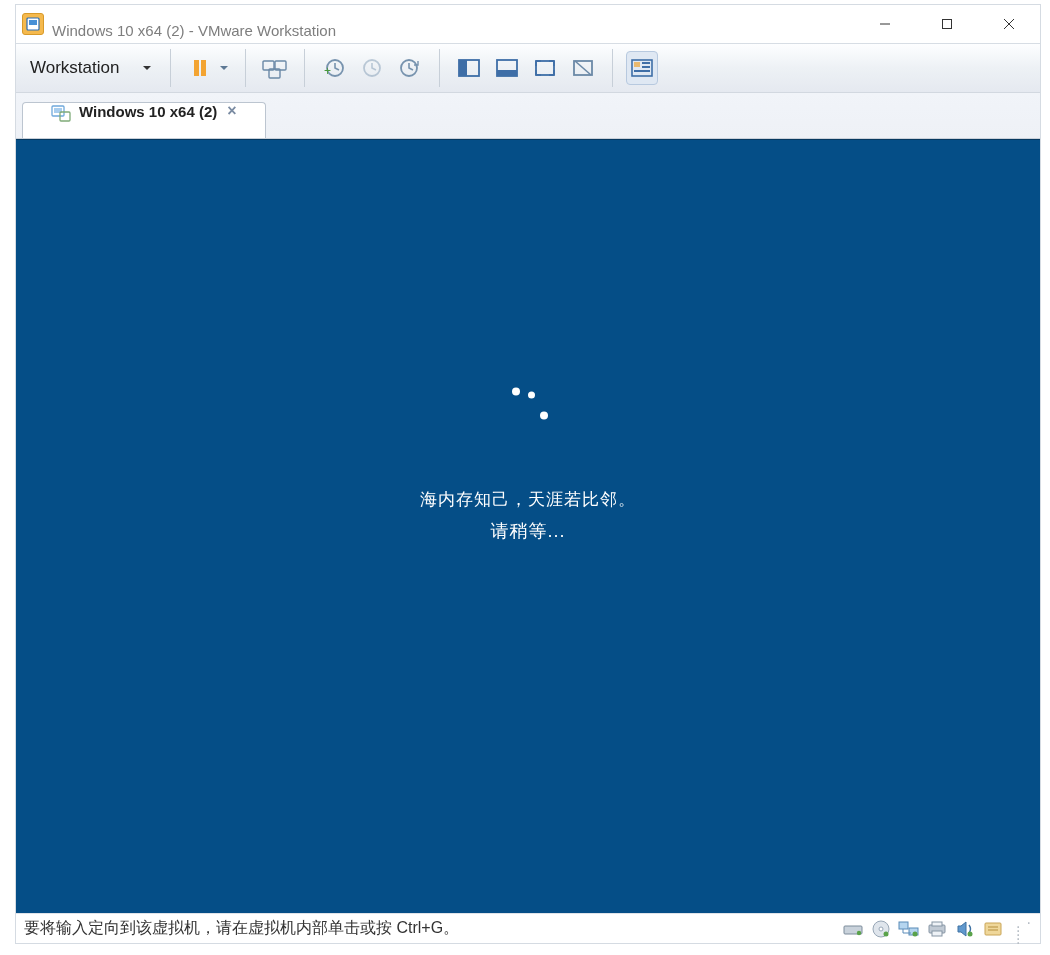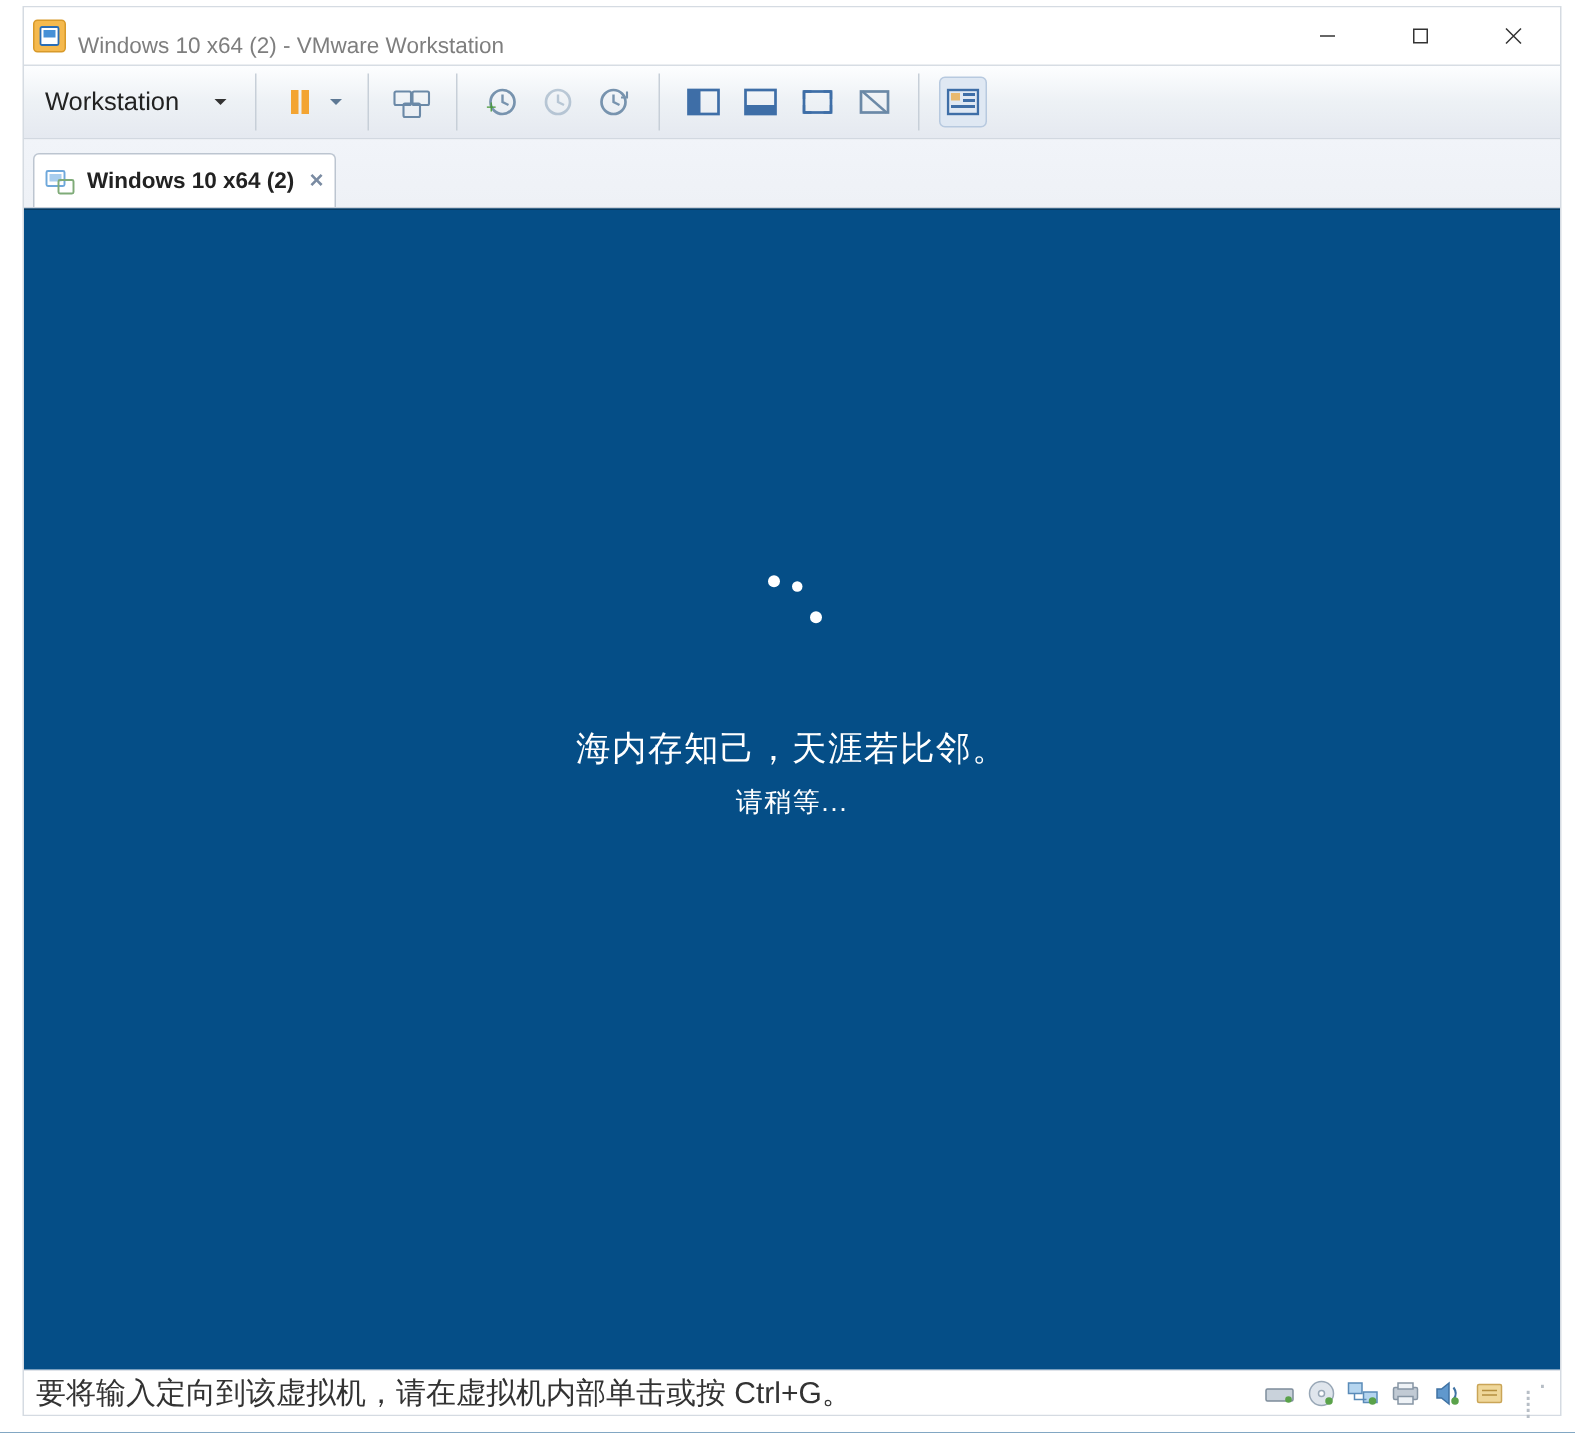--- a/index.html
+++ b/index.html
@@ -98,22 +98,22 @@
       border-bottom: 1px solid #c9d0d9;
       display:flex; align-items:flex-end;
       padding-left: 6px;
     }
     .tab {
       height: 36px;
       background: #fff;
       border: 1px solid #bcc5d0;
       border-bottom: none;
       border-radius: 4px 4px 0 0;
-      display:flex; align-items:center;
-      padding: 0 7px;
+      display:flex; 
+      padding: 0 28px;
       font-size: 15px;
       font-weight: 700;
       color:#222;
     }
     .tab-icon {
       width: 20px; height: 20px;
       margin-right: 8px;
       display:flex;align-items:center;justify-content:center;
     }
     .tab-close {
@@ -145,36 +145,36 @@
     .spinner .dot {
       position:absolute;
       width: 8px; height: 8px;
       background:#fff;
       border-radius:50%;
     }
     .spinner .d1{ left: 14px; top: 0; }
     .spinner .d2{ left: 30px; top: 4px; width:7px;height:7px;}
     .spinner .d3{ left: 42px; top: 24px; width:8px;height:8px;}
     .loading-line1 {
-      font-size: 23px;
+      font-size: 17px;
       letter-spacing: 1px;
       margin-bottom: 8px;
     }
     .loading-line2 {
       font-size: 18px;
       letter-spacing: 1px;
     }
     .statusbar {
       height: 30px;
       background:#fff;
       border-top:1px solid #dfe3e9;
       display:flex;
       align-items:center;
       padding: 0 8px;
-      font-size: 20px;
+      font-size: 16px;
       color:#333;
     }
     .statusbar .msg { flex:1; }
     .status-icons { display:flex; align-items:center; gap:6px; }
     .stat-icon { width:22px; height:22px; display:flex;align-items:center;justify-content:center; }
     .resize-grip {
       width: 16px;
       display:flex; flex-direction:column; align-items:flex-end; justify-content:flex-end;
       line-height: 4px;
       color:#b7bec6;

